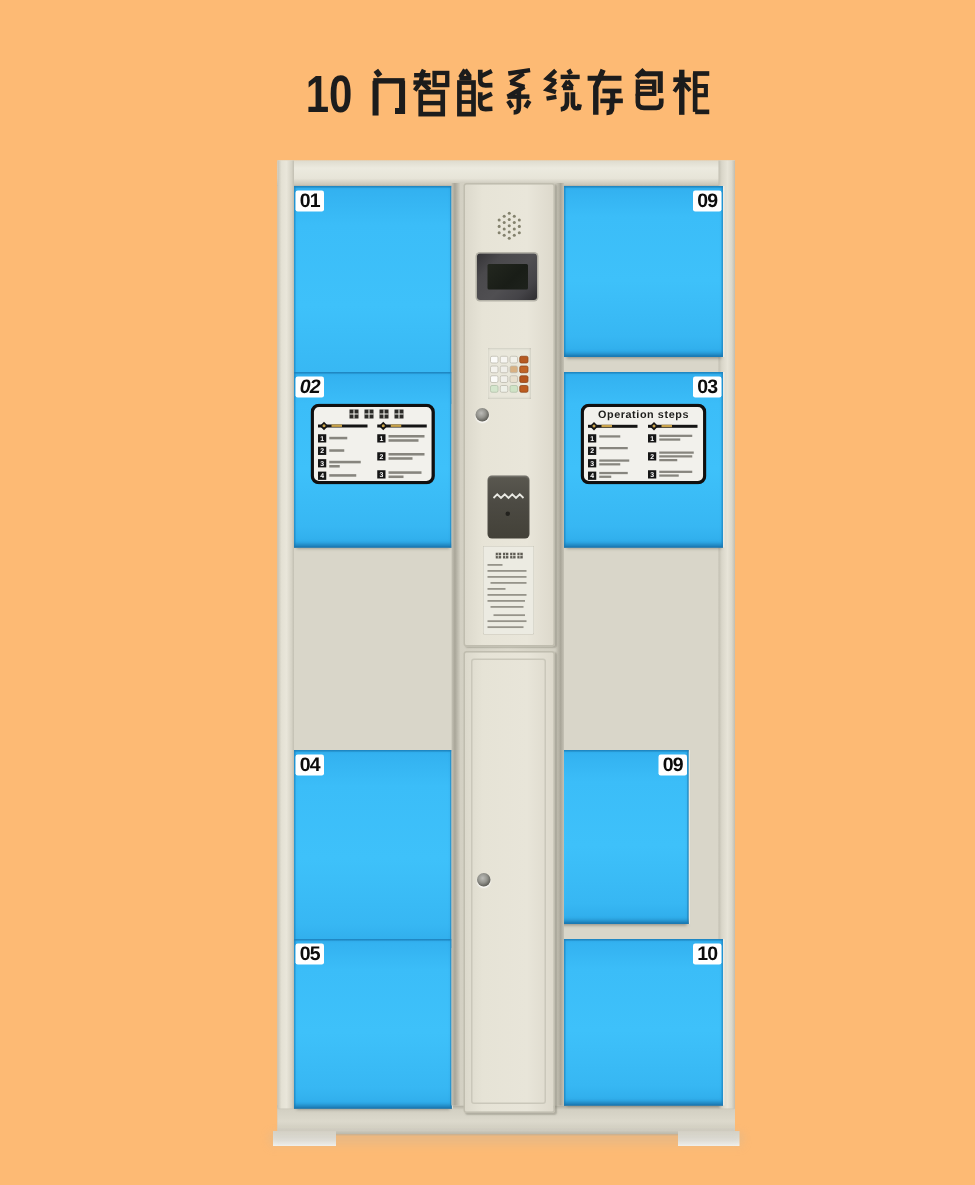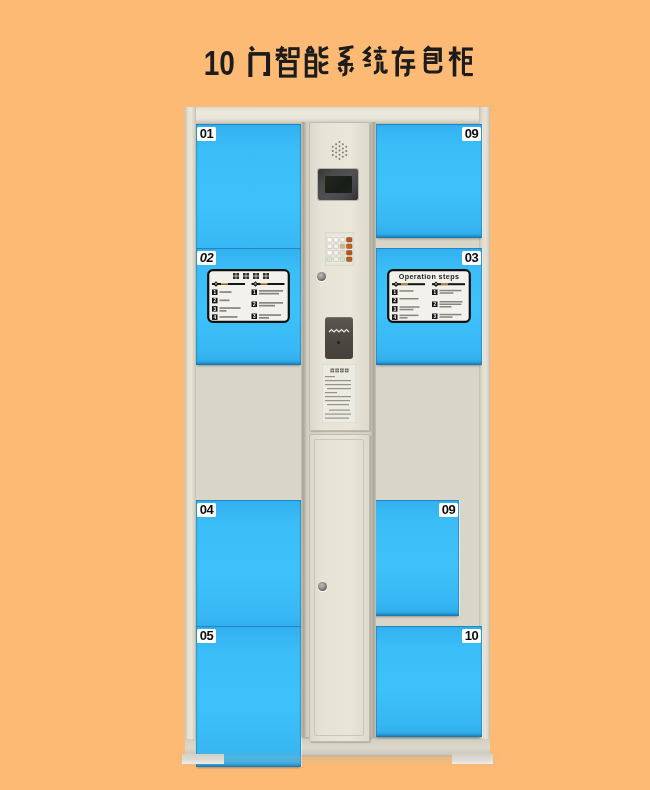--- a/index.html
+++ b/index.html
@@ -183,21 +183,21 @@
         </g>
       </svg>
     </div>
 
 
     <div class="door" style="left:11px;top:393px;height:132px;">
 
       <div class="dlabel" style="left:1px;">04</div>
     </div>
 
-    <div class="door" style="left:11px;top:519px;height:141px;">
+    <div class="door" style="left:11px;top:519px;height:113px;">
 
       <div class="dlabel" style="left:1px;">05</div>
     </div>
 
     <div class="door" style="left:191px;top:17px;height:114px;width:106px;">
 
       <div class="dlabel" style="right:1px;">09</div>
     </div>
 
     <div class="door" style="left:191px;top:141px;height:117px;width:106px;">

